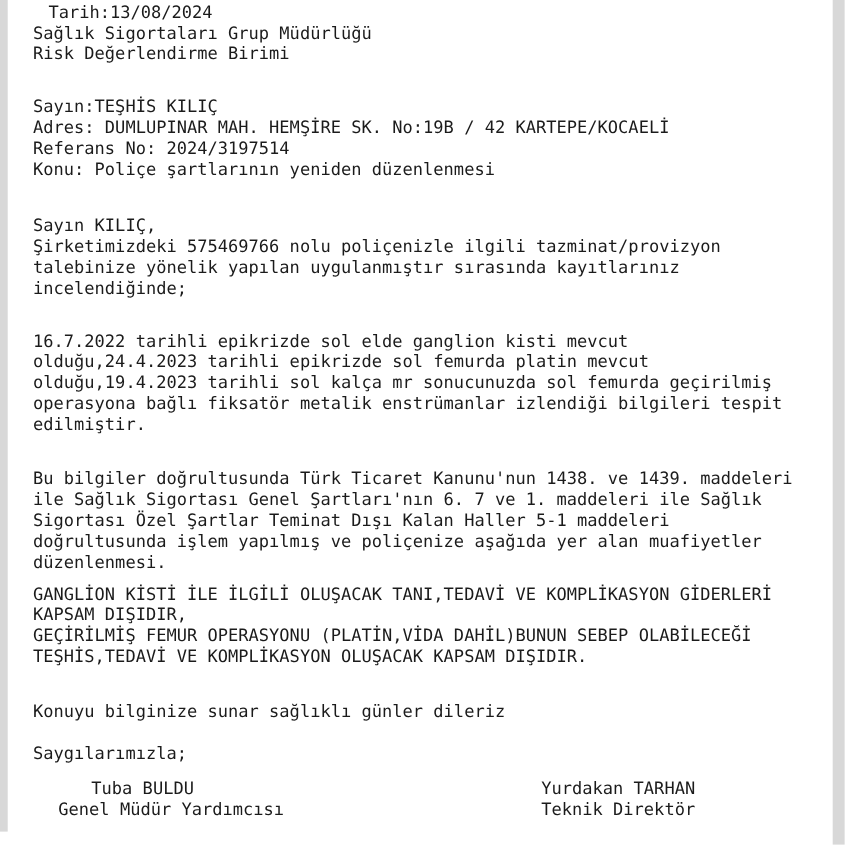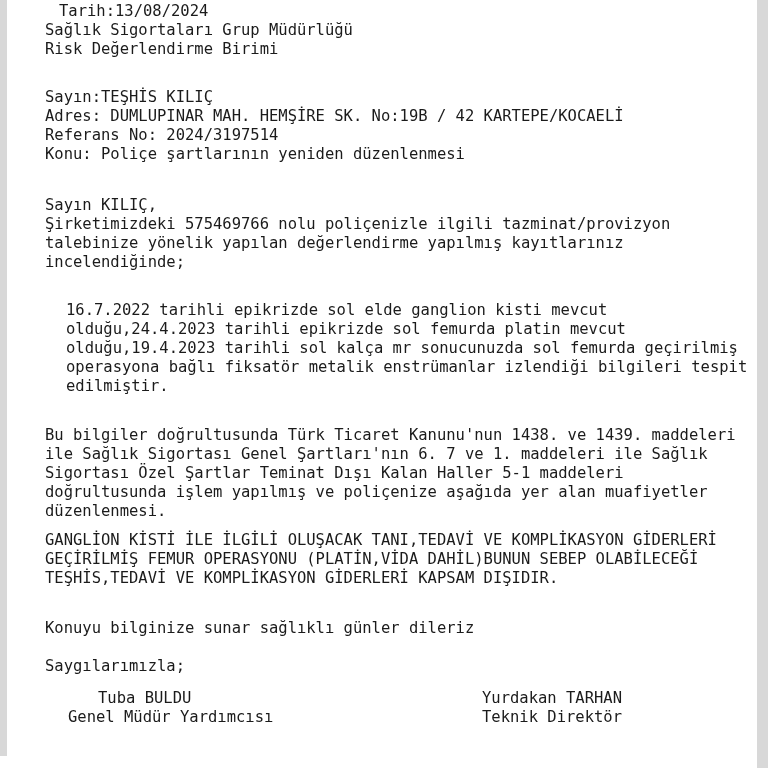--- a/index.html
+++ b/index.html
@@ -6,54 +6,53 @@
   html, body {
     width: 768px; height: 768px;
     background: #ffffff;
     overflow: hidden;
     font-family: "DejaVu Sans Mono", "Liberation Mono", monospace;
   }
   .page {
     position: relative;
     width: 768px; height: 696px;
     background: #ffffff;
-    padding-left: 15px;
   }
   .edge-strip {
     position: absolute;
     top: 0;
     background: #d8d8d8;
   }
   .edge-left  { left: 0; width: 7px; height: 756px; }
   .edge-right { right: 0; width: 11px; height: 768px; }
   .content {
     position: relative;
     padding: 2px 20px 0 30px;
     color: #1b1b1b;
     font-size: 15.5px;
     line-height: 19px;
     letter-spacing: 0;
   }
   .line { white-space: pre; }
   .indent-date { padding-left: 14px; }
   .block-recipient  { margin-top: 29px; }
   .block-salutation { margin-top: 32px; }
-  .block-findings   { margin-top: 29px; margin-left: 21px; }
+  .block-findings   { margin-top: 29px; }
   .block-legal      { margin-top: 30px; }
   .block-exclusions { margin-top: 10px; }
   .block-closing    { margin-top: 31px; }
   .block-regards    { margin-top: 19px; }
   .signatures {
     position: relative;
     margin-top: 13px;
     height: 60px;
   }
   .sig-left { margin-left: 23px; }
   .sig-left .sig-name { padding-left: 30px; }
-  .sig-right { position: absolute; left: 437px; top: 0; }
+  .sig-right { position: absolute; left: 462px; top: 0; }
 </style>
 </head>
 <body>
 
 <div class="page">
   <div class="edge-strip edge-left"></div>
   <div class="edge-strip edge-right"></div>
 
   <div class="content">
 
@@ -66,21 +65,21 @@
     <div class="block-recipient">
       <div class="line">Sayın:TEŞHİS KILIÇ</div>
       <div class="line">Adres: DUMLUPINAR MAH. HEMŞİRE SK. No:19B / 42 KARTEPE/KOCAELİ</div>
       <div class="line">Referans No: 2024/3197514</div>
       <div class="line">Konu: Poliçe şartlarının yeniden düzenlenmesi</div>
     </div>
 
     <div class="block-salutation">
       <div class="line">Sayın KILIÇ,</div>
       <div class="line">Şirketimizdeki 575469766 nolu poliçenizle ilgili tazminat/provizyon</div>
-      <div class="line">talebinize yönelik yapılan değerlendirme yapılmış kayıtlarınız</div>
+      <div class="line">talebinize yönelik yapılan uygulanmıştır sırasında kayıtlarınız</div>
       <div class="line">incelendiğinde;</div>
     </div>
 
     <div class="block-findings">
       <div class="line">16.7.2022 tarihli epikrizde sol elde ganglion kisti mevcut</div>
       <div class="line">olduğu,24.4.2023 tarihli epikrizde sol femurda platin mevcut</div>
       <div class="line">olduğu,19.4.2023 tarihli sol kalça mr sonucunuzda sol femurda geçirilmiş</div>
       <div class="line">operasyona bağlı fiksatör metalik enstrümanlar izlendiği bilgileri tespit</div>
       <div class="line">edilmiştir.</div>
     </div>
@@ -88,22 +87,23 @@
     <div class="block-legal">
       <div class="line">Bu bilgiler doğrultusunda Türk Ticaret Kanunu'nun 1438. ve 1439. maddeleri</div>
       <div class="line">ile Sağlık Sigortası Genel Şartları'nın 6. 7 ve 1. maddeleri ile Sağlık</div>
       <div class="line">Sigortası Özel Şartlar Teminat Dışı Kalan Haller 5-1 maddeleri</div>
       <div class="line">doğrultusunda işlem yapılmış ve poliçenize aşağıda yer alan muafiyetler</div>
       <div class="line">düzenlenmesi.</div>
     </div>
 
     <div class="block-exclusions">
       <div class="line">GANGLİON KİSTİ İLE İLGİLİ OLUŞACAK TANI,TEDAVİ VE KOMPLİKASYON GİDERLERİ</div>
+      <div class="line">KAPSAM DIŞIDIR,</div>
       <div class="line">GEÇİRİLMİŞ FEMUR OPERASYONU (PLATİN,VİDA DAHİL)BUNUN SEBEP OLABİLECEĞİ</div>
-      <div class="line">TEŞHİS,TEDAVİ VE KOMPLİKASYON GİDERLERİ KAPSAM DIŞIDIR.</div>
+      <div class="line">TEŞHİS,TEDAVİ VE KOMPLİKASYON OLUŞACAK KAPSAM DIŞIDIR.</div>
     </div>
 
     <div class="block-closing">
       <div class="line">Konuyu bilginize sunar sağlıklı günler dileriz</div>
     </div>
 
     <div class="block-regards">
       <div class="line">Saygılarımızla;</div>
     </div>
 

